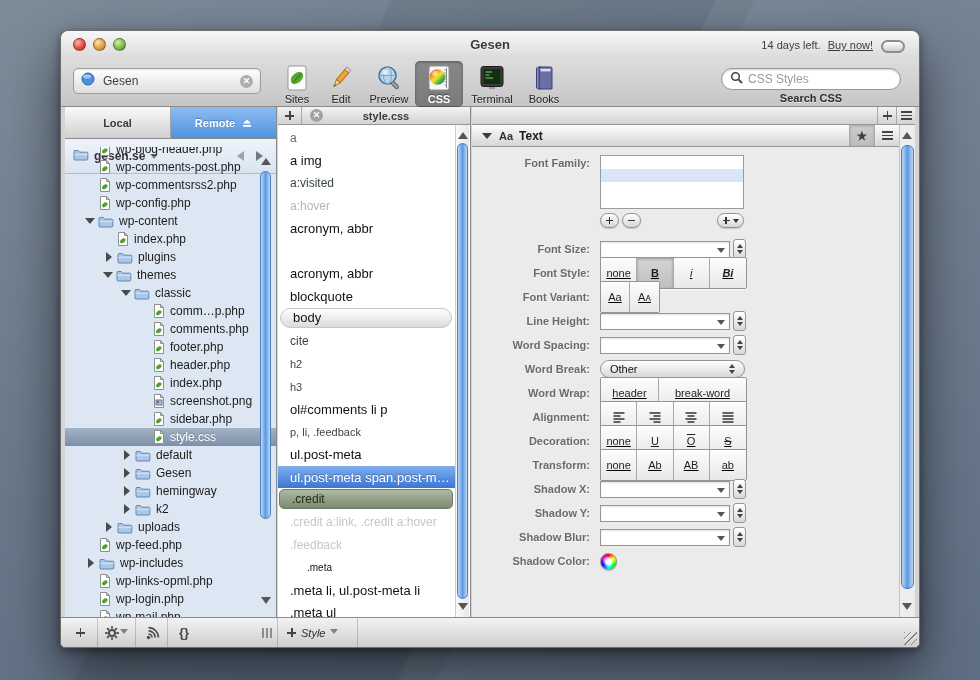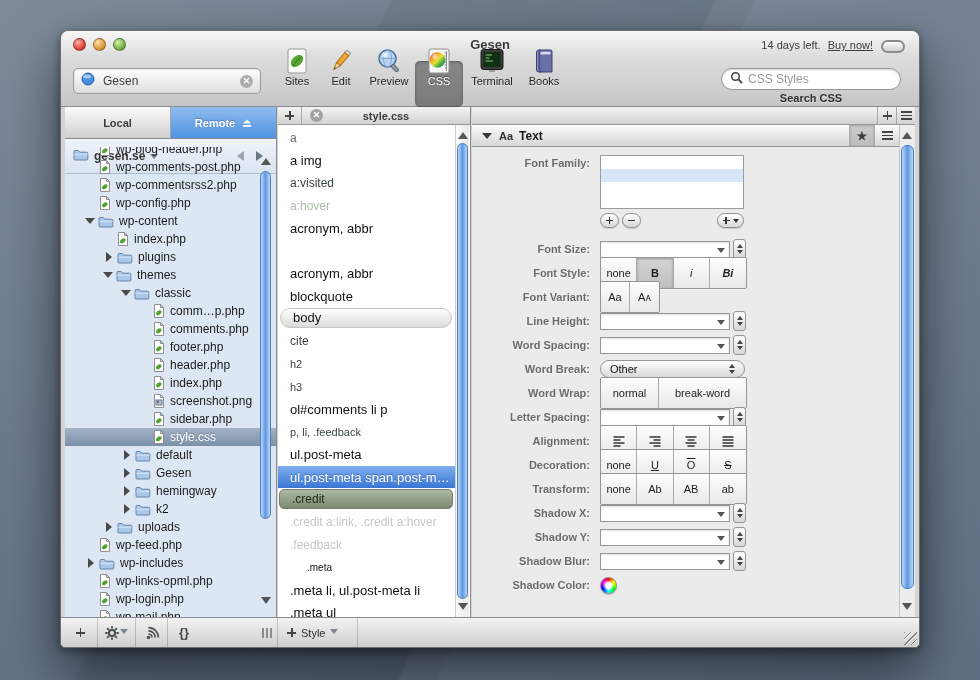--- a/index.html
+++ b/index.html
@@ -36,21 +36,21 @@
     background:linear-gradient(#dcdcdc,#c6c6c6);border-bottom:1px solid #8a8a8a;}
   .site-tab{position:absolute;left:12px;top:9px;width:188px;height:26px;border:1px solid #9c9c9c;
     border-radius:5px;background:linear-gradient(#ffffff,#dedede);display:flex;align-items:center;
     padding:0 7px;box-shadow:inset 0 1px 2px rgba(0,0,0,.10);}
   .site-tab .lbl{font-size:12px;color:#3e3e3e;margin-left:8px;}
   .circx{width:13px;height:13px;border-radius:50%;background:#adadad;color:#fff;font-size:9px;
     font-weight:bold;display:flex;align-items:center;justify-content:center;line-height:1;}
   .site-tab .circx{margin-left:auto;}
   .tb-items{position:absolute;left:214px;top:2px;height:46px;display:flex;align-items:stretch;}
   .tb-item{display:flex;flex-direction:column;align-items:center;justify-content:flex-end;
-    padding-bottom:20px;border-radius:5px;}
+    padding-bottom:2px;border-radius:5px;}
   .tb-item .tb-icon{height:30px;display:flex;align-items:center;justify-content:center;}
   .tb-item .tb-label{font-size:11px;color:#222;text-shadow:0 1px 0 rgba(255,255,255,.45);margin-top:0px;}
   .tb-item.selected{background:rgba(20,20,20,.42);box-shadow:inset 0 1px 3px rgba(0,0,0,.35);}
   .tb-item.selected .tb-label{color:#fff;text-shadow:0 -1px 1px rgba(0,0,0,.5);}
   .search-field{position:absolute;right:18px;top:9px;width:180px;height:22px;border:1px solid #979797;
     border-radius:12px;background:#fff;display:flex;align-items:center;padding:0 8px;
     box-shadow:inset 0 1px 2px rgba(0,0,0,.18);}
   .search-field .ph{font-size:12px;color:#9a9a9a;margin-left:5px;}
   .search-label{position:absolute;right:18px;top:33px;width:180px;text-align:center;font-size:11px;
     font-weight:bold;color:#2e2e2e;text-shadow:0 1px 0 rgba(255,255,255,.5);}
@@ -137,21 +137,21 @@
   .insp-ctl.col{flex-direction:column;align-items:stretch;}
   .combo{position:relative;width:130px;height:17px;border:1px solid #969696;background:#fff;
     box-shadow:inset 0 1px 2px rgba(0,0,0,.12);}
   .combo .arr{position:absolute;right:4px;top:6px;width:0;height:0;border:4px solid transparent;border-top:5px solid #555;}
   .stepper{width:13px;height:20px;margin-left:3px;border:1px solid #969696;border-radius:3px;
     background:linear-gradient(#ffffff,#d8d8d8);display:flex;flex-direction:column;align-items:center;
     justify-content:center;gap:2px;}
   .st-up{width:0;height:0;border:3px solid transparent;border-bottom:4px solid #444;}
   .st-dn{width:0;height:0;border:3px solid transparent;border-top:4px solid #444;}
   .seg{display:flex;height:32px;border:1px solid #949494;border-radius:2px;overflow:hidden;
-    background:linear-gradient(#fff,#e0e0e0);box-shadow:0 1px 0 rgba(255,255,255,.6);}
+    background:linear-gradient(#fff,#e0e0e0);box-shadow:0 1px 0 rgba(255,255,255,.6);text-decoration:underline;}
   .seg-btn{display:flex;align-items:center;justify-content:center;font-size:11px;color:#1e1e1e;
     border-right:1px solid #a9a9a9;background:linear-gradient(#fdfdfd,#e8e8e8);}
   .seg-btn:last-child{border-right:none;}
   .seg-btn.selected{background:linear-gradient(#d4d4d4,#c0c0c0);box-shadow:inset 0 1px 3px rgba(0,0,0,.28);}
   .sb-bold{font-weight:bold;} .sb-italic{font-style:italic;} .sb-bolditalic{font-weight:bold;font-style:italic;}
   .sb-underline{text-decoration:underline;} .sb-overline{text-decoration:overline;} .sb-strike{text-decoration:line-through;}
   .popup{width:145px;height:18px;border:1px solid #949494;border-radius:9px;
     background:linear-gradient(#ffffff,#d8d8d8);display:flex;align-items:center;padding:0 9px;
     font-size:11px;color:#111;}
   .updn{margin-left:auto;display:flex;flex-direction:column;gap:2px;}
@@ -171,21 +171,21 @@
   .inspector .scrollcol{right:0;top:18px;bottom:0;width:16px;background:#ededed;border-left:1px solid #c4c4c4;}
 
   
   .bottombar{position:absolute;left:0;right:0;bottom:0;height:30px;border-top:1px solid #8a8a8a;
     border-radius:0 0 5px 5px;background:linear-gradient(#f3f3f3,#cecece);}
   .bb-ic{position:absolute;top:0;height:29px;display:flex;align-items:center;justify-content:center;}
   .bb-div{position:absolute;top:0;bottom:0;width:1px;background:rgba(0,0,0,.18);}
   .grip{display:flex;gap:2.5px;}
   .grip i{display:block;width:1.5px;height:10px;background:#8c8c8c;}
   .style-btn{position:absolute;left:226px;top:0;height:29px;display:flex;align-items:center;gap:5px;
-    font-size:11px;color:#2f2f2f;}
+    font-size:11px;color:#2f2f2f;font-style:italic;}
   .braces-g{font-size:13px;font-weight:bold;color:#444;}
   .resize{position:absolute;right:2px;bottom:2px;width:13px;height:13px;
     background:repeating-linear-gradient(135deg,rgba(120,120,120,.9) 0 1px,rgba(255,255,255,.5) 1px 2px,transparent 2px 4.5px);}
 </style>
 </head>
 <body>
 
 <div class="desktop">
   <div class="window">
 
@@ -243,21 +243,21 @@
               <svg width="28" height="28" viewBox="0 0 28 28">
                 <circle cx="12.5" cy="11.5" r="8.5" fill="#b8d4ee" stroke="#47729f" stroke-width="1.6"></circle>
                 <ellipse cx="12.5" cy="11.5" rx="4" ry="8.5" fill="none" stroke="#7fa8cf"></ellipse>
                 <path d="M4 11.5 H21" stroke="#7fa8cf"></path>
                 <circle cx="10" cy="8" r="2.6" fill="#eef6ff" opacity=".8"></circle>
                 <rect x="18.2" y="16.8" width="8.5" height="3.6" rx="1.8" transform="rotate(45 18.2 16.8)" fill="#93a0ad" stroke="#5d6a77"></rect>
               </svg>
             </div>
             <div class="tb-label">Preview</div>
           </div>
-          <div class="tb-item selected" style="width: 48px;">
+          <div class="tb-item selected" style="width: 48px; font-weight: bold;">
             <div class="tb-icon">
               <svg width="28" height="28" viewBox="0 0 28 28">
                 <defs>
                   <linearGradient id="rb1" x1="0" y1="0" x2="1" y2="1">
                     <stop offset="0" stop-color="#e23a2e"></stop>
                     <stop offset=".28" stop-color="#f59a22"></stop>
                     <stop offset=".5" stop-color="#ece23a"></stop>
                     <stop offset=".72" stop-color="#43b43a"></stop>
                     <stop offset="1" stop-color="#3a55d4"></stop>
                   </linearGradient>
@@ -805,34 +805,22 @@
                   <span class="st-up"></span>
                   <span class="st-dn"></span>
                 </span>
               </div>
             </div>
           </div>
           <div class="insp-row">
             <div class="insp-label">Word Wrap:</div>
             <div class="insp-ctl">
               <div class="seg">
-                <div class="seg-btn" style="width: 58px;">normal</div>
+                <div class="seg-btn" style="width: 58px;">header</div>
                 <div class="seg-btn" style="width: 87px;">break-word</div>
-              </div>
-            </div>
-          </div>
-          <div class="insp-row">
-            <div class="insp-label">Letter Spacing:</div>
-            <div class="insp-ctl">
-              <div class="combo">
-                <span class="arr"></span>
-              </div>
-              <div class="stepper">
-                <span class="st-up"></span>
-                <span class="st-dn"></span>
               </div>
             </div>
           </div>
           <div class="insp-row">
             <div class="insp-label">Alignment:</div>
             <div class="insp-ctl">
               <div class="seg">
                 <div class="seg-btn" style="width: 36.25px;">
                   <svg width="12" height="13" viewBox="0 0 12 13">
                     <path d="M0.5 2 H11.5" stroke="#333" stroke-width="1.4"></path>

